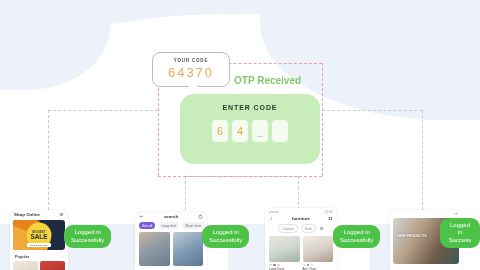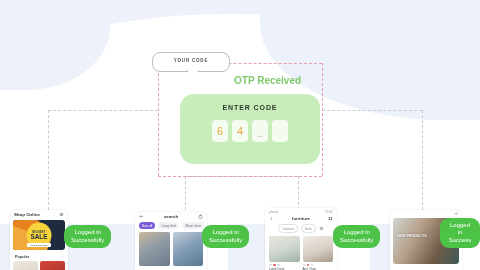--- a/index.html
+++ b/index.html
@@ -315,20 +315,21 @@
       <div class="digit-row">
         <div class="digit">6</div>
         <div class="digit">4</div>
         <div class="digit caret">_</div>
         <div class="digit blank"></div>
       </div>
     </div>
 
     <div class="tooltip">
       <div class="tooltip-label">YOUR CODE</div>
+      <div class="tooltip-code">64370</div>
       <div class="tooltip-tail"></div>
     </div>
 
   </div>
 
   <div class="card" style="left:10px; width:58px; height:60px;">
     <div class="card-header">
       <span>Shop Online</span>
       <span class="ic">
         <svg viewBox="0 0 12 12">

